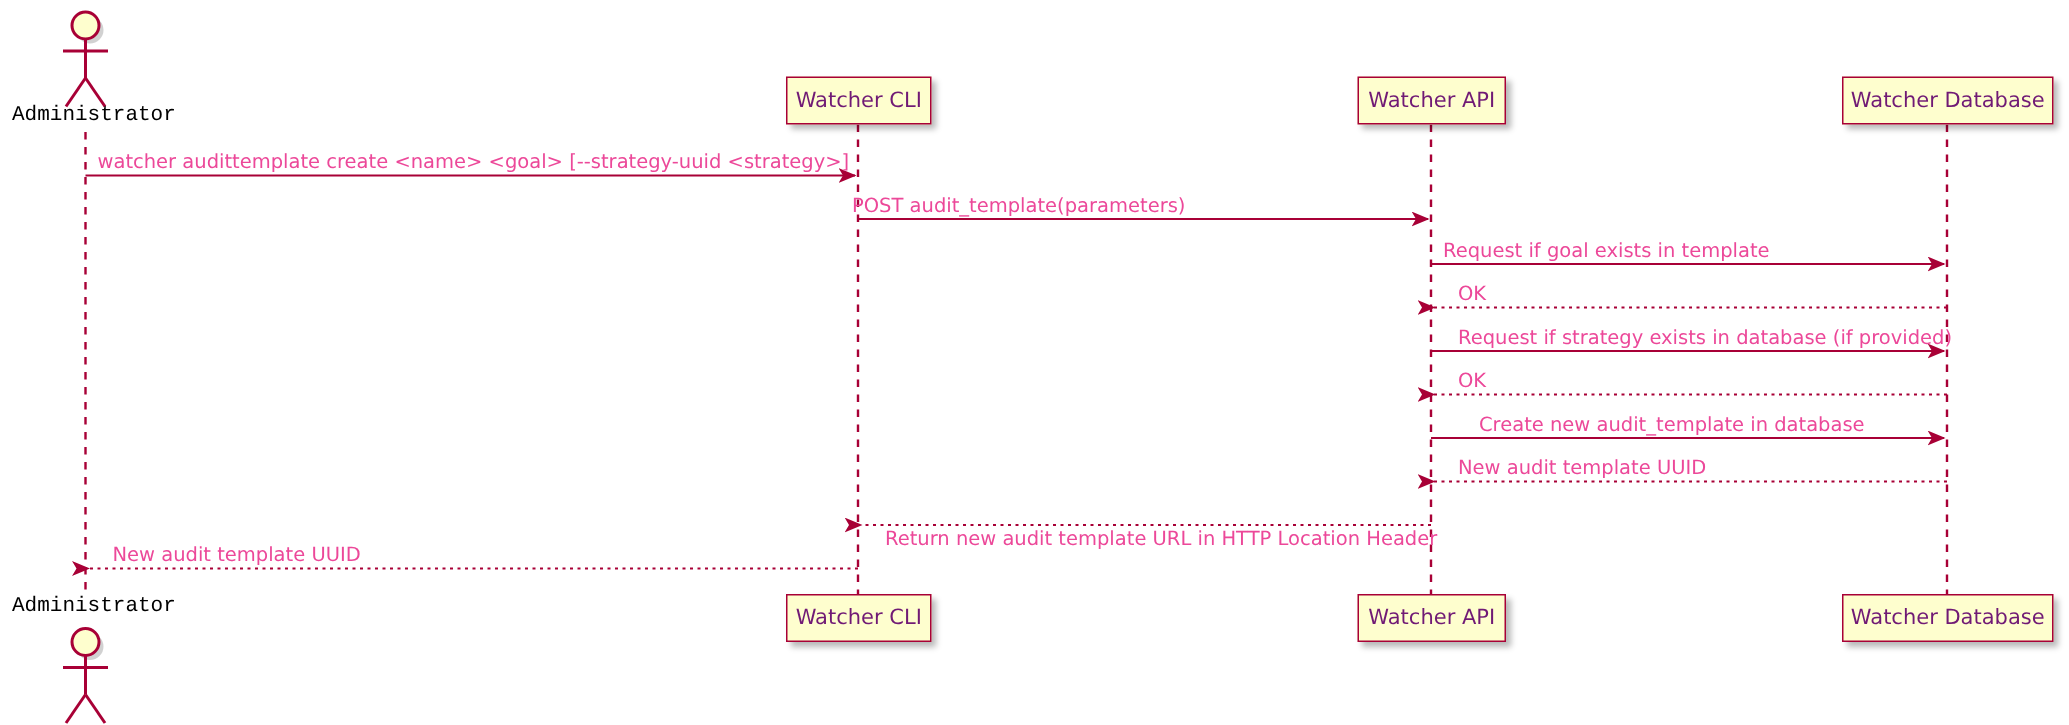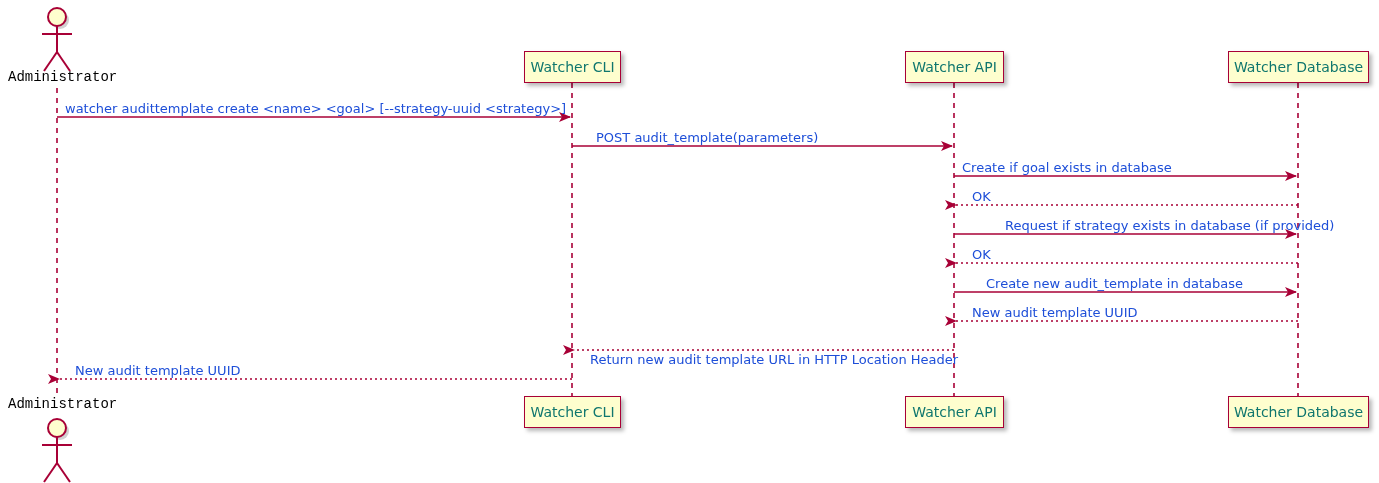--- a/index.html
+++ b/index.html
@@ -28,37 +28,37 @@
     background: #FEFECE;
     border: 1.5px solid #A80036;
     box-shadow: 3px 3px 4px rgba(0,0,0,0.28);
     display: flex;
     align-items: center;
     justify-content: center;
   }
   .participant-label {
     font-family: "DejaVu Sans", sans-serif;
     font-size: 14px;
-    color: #0f766e;
+    color: #701a75;
     white-space: nowrap;
     line-height: 1;
   }
   .actor-label {
     position: absolute;
     font-family: Liberation Mono, monospace;
     font-size: 14px;
     color: #000000;
     white-space: nowrap;
     line-height: 1;
   }
   .msg-label {
     position: absolute;
     font-family: "DejaVu Sans", sans-serif;
     font-size: 13px;
-    color: #1d4ed8;
+    color: #ec4899;
     white-space: nowrap;
     line-height: 1;
   }
 </style>
 </head>
 <body>
 
 <div id="diagram-root">
 
   <svg id="diagram-svg" width="1379" height="483">
@@ -129,24 +129,24 @@
   </div>
   <div class="participant-box" style="left:1228px; top:396px; width:141px; height:32px;">
     <span class="participant-label">Watcher Database</span>
   </div>
 
   <div class="actor-label" style="left:8px; top:70px;">Administrator</div>
   <div class="actor-label" style="left:8px; top:397px;">Administrator</div>
 
   <div id="msg-labels">
       <div class="msg-label" style="left: 65px; top: 102px;">watcher audittemplate create &lt;name&gt; &lt;goal&gt; [--strategy-uuid &lt;strategy&gt;]</div>
-      <div class="msg-label" style="left: 596px; top: 131px;">POST audit_template(parameters)</div>
-      <div class="msg-label" style="left: 962px; top: 161px;">Create if goal exists in database</div>
+      <div class="msg-label" style="left: 568px; top: 131px;">POST audit_template(parameters)</div>
+      <div class="msg-label" style="left: 962px; top: 161px;">Request if goal exists in template</div>
       <div class="msg-label" style="left: 972px; top: 190px;">OK</div>
-      <div class="msg-label" style="left: 1005px; top: 219px; text-align: right;">Request if strategy exists in database (if provided)</div>
+      <div class="msg-label" style="left: 972px; top: 219px; text-align: right;">Request if strategy exists in database (if provided)</div>
       <div class="msg-label" style="left: 972px; top: 248px;">OK</div>
       <div class="msg-label" style="left: 986px; top: 277px;">Create new audit_template in database</div>
       <div class="msg-label" style="left: 972px; top: 306px;">New audit template UUID</div>
       <div class="msg-label" style="left: 590px; top: 353px;">Return new audit template URL in HTTP Location Header</div>
       <div class="msg-label" style="left: 75px; top: 364px;">New audit template UUID</div>
     </div>
 
 </div>
 
 </body></html>

